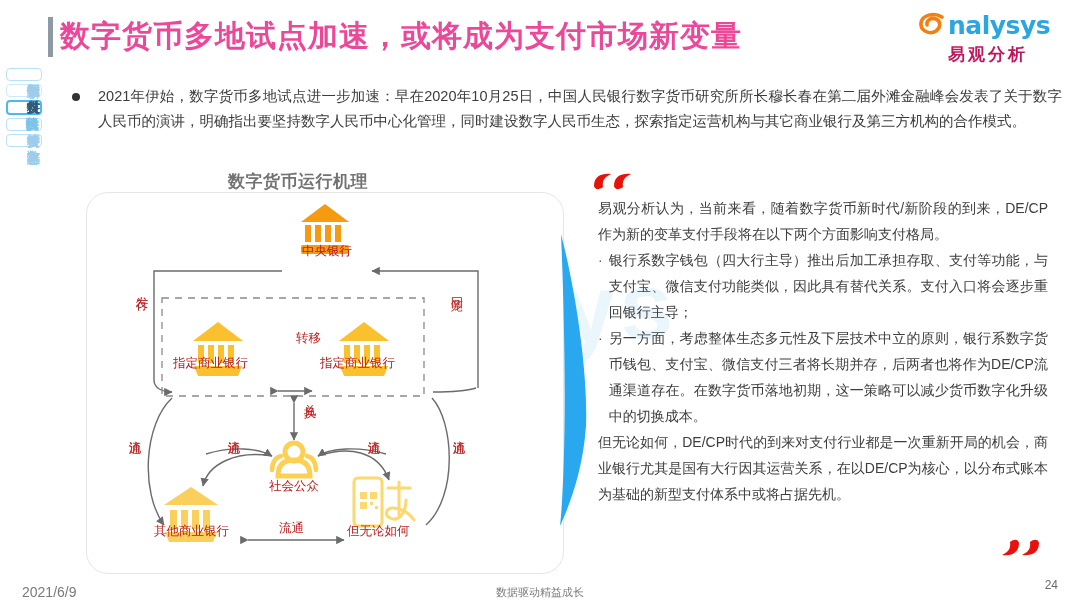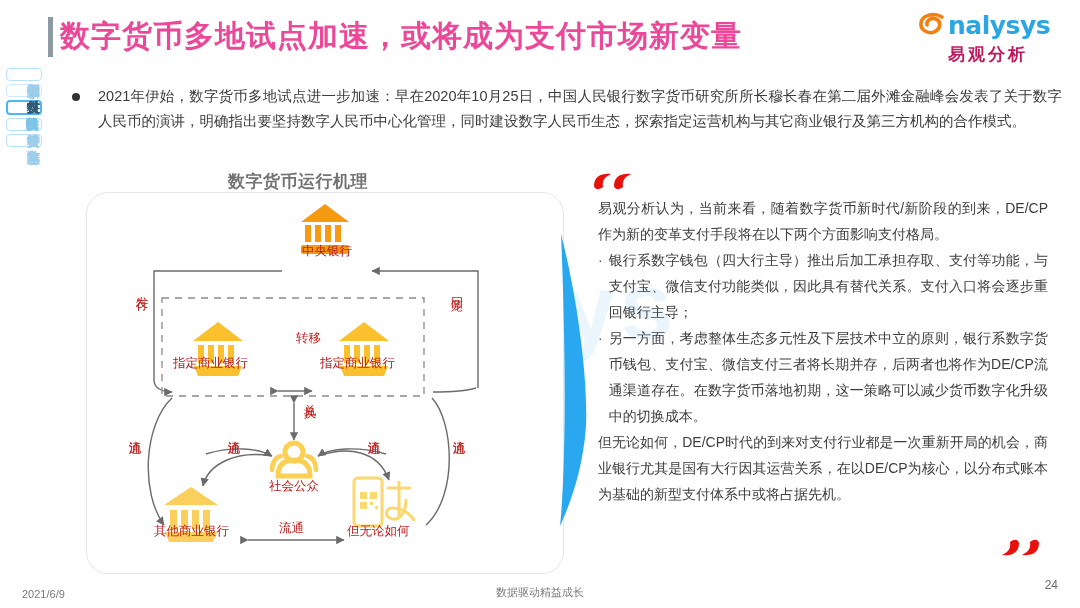--- a/index.html
+++ b/index.html
@@ -94,21 +94,21 @@
 
   
   .rightcol { position: absolute; left: 598px; top: 195px; width: 450px; }
   .rc-p { font-size: 14px; line-height: 26px; color: #3d3d3d; margin-bottom: 0px; text-align: justify; }
   .rc-li { display: flex; font-size: 14px; line-height: 26px; color: #3d3d3d; text-align: justify; }
   .rc-li .b { margin-right: 6px; flex: none; color: #555; }
   .quote-open { position: absolute; left: 592px; top: 172px; }
   .quote-close { position: absolute; left: 1000px; top: 536px; }
 
   
-  .footer-date { position: absolute; left: 22px; bottom: 8px; font-size: 11px; color: #7a7a7a; }
+  .footer-date { position: absolute; left: 22px; bottom: 8px; font-size: 14px; color: #7a7a7a; }
   .footer-mid { position: absolute; left: 50%; transform: translateX(-50%); bottom: 8px; font-size: 11px; color: #7a7a7a; margin-top: 20px; }
   .footer-pg { position: absolute; right: 22px; bottom: 16px; font-size: 12px; color: #6a6a6a; }
 </style>
 </head>
 <body>
 
 <div class="title-bar"></div>
 <div class="slide-title">数字货币多地试点加速，或将成为支付市场新变量</div>
 
 <div class="logo">

